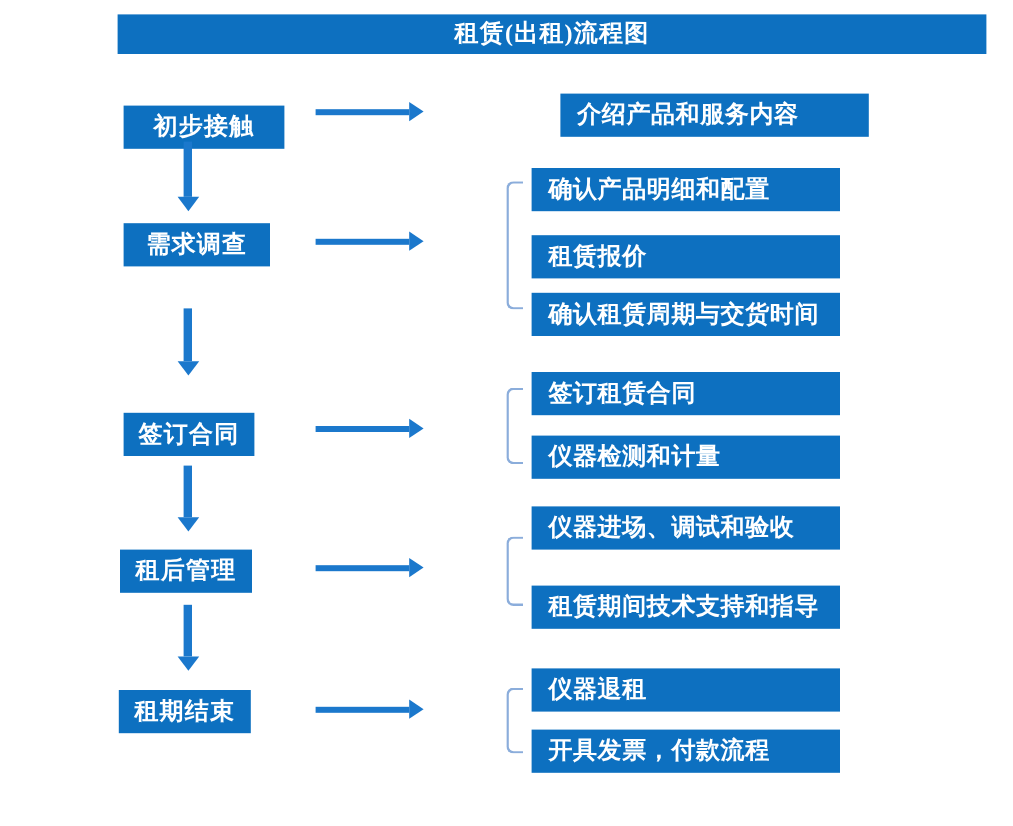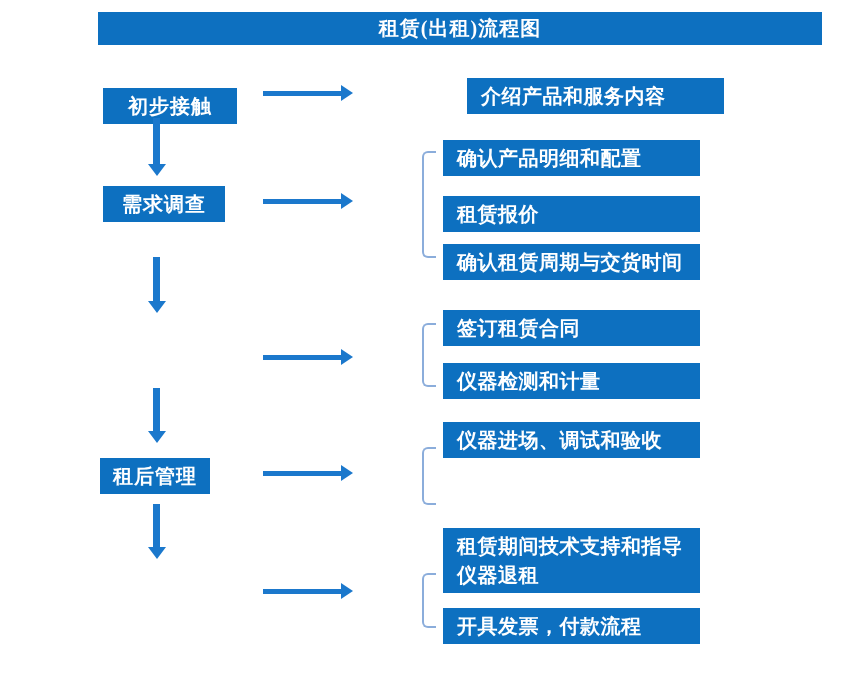--- a/index.html
+++ b/index.html
@@ -89,21 +89,23 @@
 </style>
 </head>
 <body>
 
 <div class="canvas">
 
   <div class="title-bar">租赁(出租)流程图</div>
 
   <div class="step-box" style="left:103px; top:88px;  width:134px;">初步接触</div>
   <div class="step-box" style="left:103px; top:186px; width:122px;">需求调查</div>
+  <div class="step-box" style="left:103px; top:344px; width:109px;">签订合同</div>
   <div class="step-box" style="left:100px; top:458px; width:110px;">租后管理</div>
+  <div class="step-box" style="left:99px;  top:575px; width:110px;">租期结束</div>
 
   <div class="varrow" style="top:118px; height:58px;">
     <div class="vshaft"></div>
     <div class="vhead"></div>
   </div>
   <div class="varrow" style="top:257px; height:56px;">
     <div class="vshaft"></div>
     <div class="vhead"></div>
   </div>
   <div class="varrow" style="top:388px; height:55px;">
@@ -144,18 +146,18 @@
   <div class="detail-box" style="top:78px;margin-left:24px;">介绍产品和服务内容</div>
 
   <div class="detail-box" style="top:140px;">确认产品明细和配置</div>
   <div class="detail-box" style="top:186px;margin-top:10px;">租赁报价</div>
   <div class="detail-box" style="top:244px;">确认租赁周期与交货时间</div>
 
   <div class="detail-box" style="top:310px;">签订租赁合同</div>
   <div class="detail-box" style="top:363px;">仪器检测和计量</div>
 
   <div class="detail-box" style="top:422px;">仪器进场、调试和验收</div>
-  <div class="detail-box" style="top:488px;margin-top:40px;">租赁期间技术支持和指导</div>
+  <div class="detail-box" style="top:488px;">租赁期间技术支持和指导</div>
 
   <div class="detail-box" style="top:557px;">仪器退租</div>
   <div class="detail-box" style="top:608px;">开具发票，付款流程</div>
 
 </div>
 
 </body></html>

